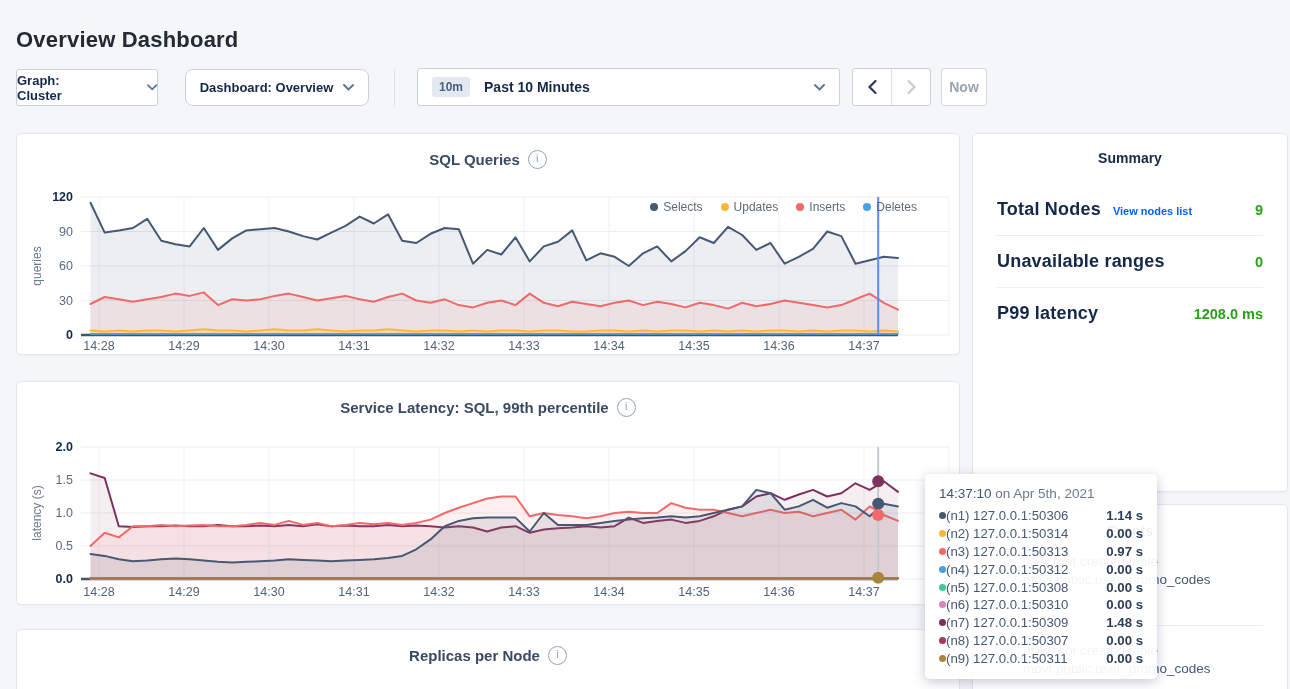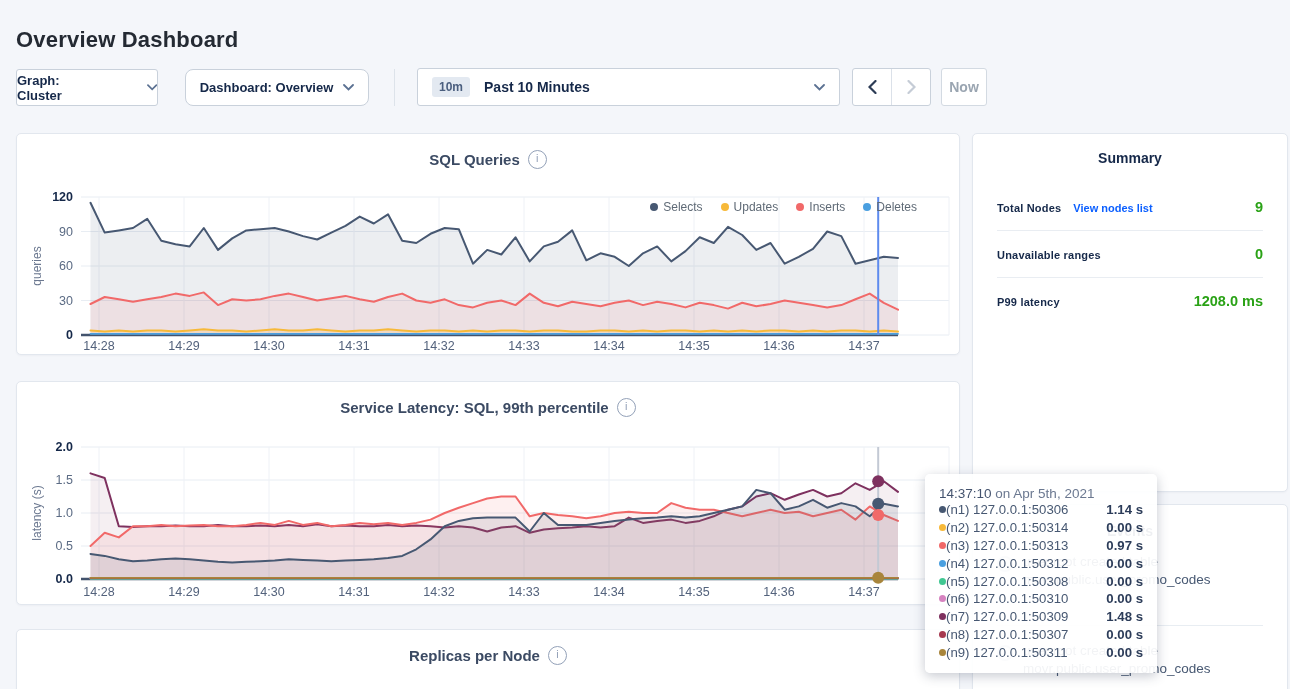--- a/index.html
+++ b/index.html
@@ -39,36 +39,36 @@
     text-align:center;display:inline-block;cursor:pointer;}
   .legend{position:absolute;top:46px;right:42px;display:flex;gap:18px;z-index:2;margin-top:20px;}
   .legend-item{display:flex;align-items:center;gap:5px;font-size:12px;color:#5f6a76;}
   .legend-dot{width:8px;height:8px;border-radius:50%;}
   .chart-svg{position:absolute;left:0;top:44px;display:block;}
   
   .summary-title{padding:16px 0 18px;text-align:center;font-size:14px;font-weight:bold;color:#152849;}
   .s-row{margin:0 24px;padding:15px 0;}
   .s-row + .s-row{border-top:1px solid #e9edf2;}
   .s-head{display:flex;align-items:baseline;}
-  .s-label{font-size:11px;font-weight:bold;color:#152849;letter-spacing:.2px;}
+  .s-label{font-size:18px;font-weight:bold;color:#152849;letter-spacing:.2px;}
   .s-link{font-size:11px;font-weight:bold;color:#0b5fff;margin-left:12px;text-decoration:none;cursor:pointer;}
   .s-value{margin-left:auto;font-size:14.5px;font-weight:bold;color:#2aa216;}
   .s-desc{margin-top:6px;font-size:13px;line-height:18px;color:#5f6c80;}
   
   .events-title{padding:18px 0 14px;text-align:center;font-size:14px;font-weight:bold;color:#152849;}
   .events-list{margin:0 24px;}
   .event-item{display:flex;gap:10px;padding:16px 0 36px;}
   .event-item:first-child{padding-top:0;}
   .event-item + .event-item{border-top:1px solid #e8edf2;}
   .event-icon{width:12px;height:12px;border:2px solid #b8c1cd;border-radius:50%;flex:0 0 auto;margin-top:3px;}
   .event-msg{font-size:13.5px;line-height:18px;color:#475872;width:238px;word-wrap:break-word;}
   
   .tooltip{position:absolute;left:925px;top:474px;width:232px;z-index:20;background:rgba(255,255,255,.93);
     border-radius:5px;box-shadow:0 3px 12px rgba(50,60,85,.28);padding:12px 14px;box-sizing:border-box;}
-  .tt-head{font-size:13.5px;color:#44536e;}
+  .tt-head{font-size:13.5px;color:#44536e;margin-bottom:6px;}
   .tt-head .tt-date{color:#6b7890;}
   .tt-row{display:flex;align-items:center;gap:0;height:17.8px;}
   .tt-dot{width:7px;height:7px;border-radius:50%;flex:0 0 auto;}
   .tt-node{font-size:13.2px;color:#475872;flex:1;white-space:nowrap;}
   .tt-val{font-size:13.2px;font-weight:bold;color:#2c3c59;white-space:nowrap;}
 </style>
 </head>
 <body>
 
 <h1 class="page-title">Overview Dashboard</h1>

